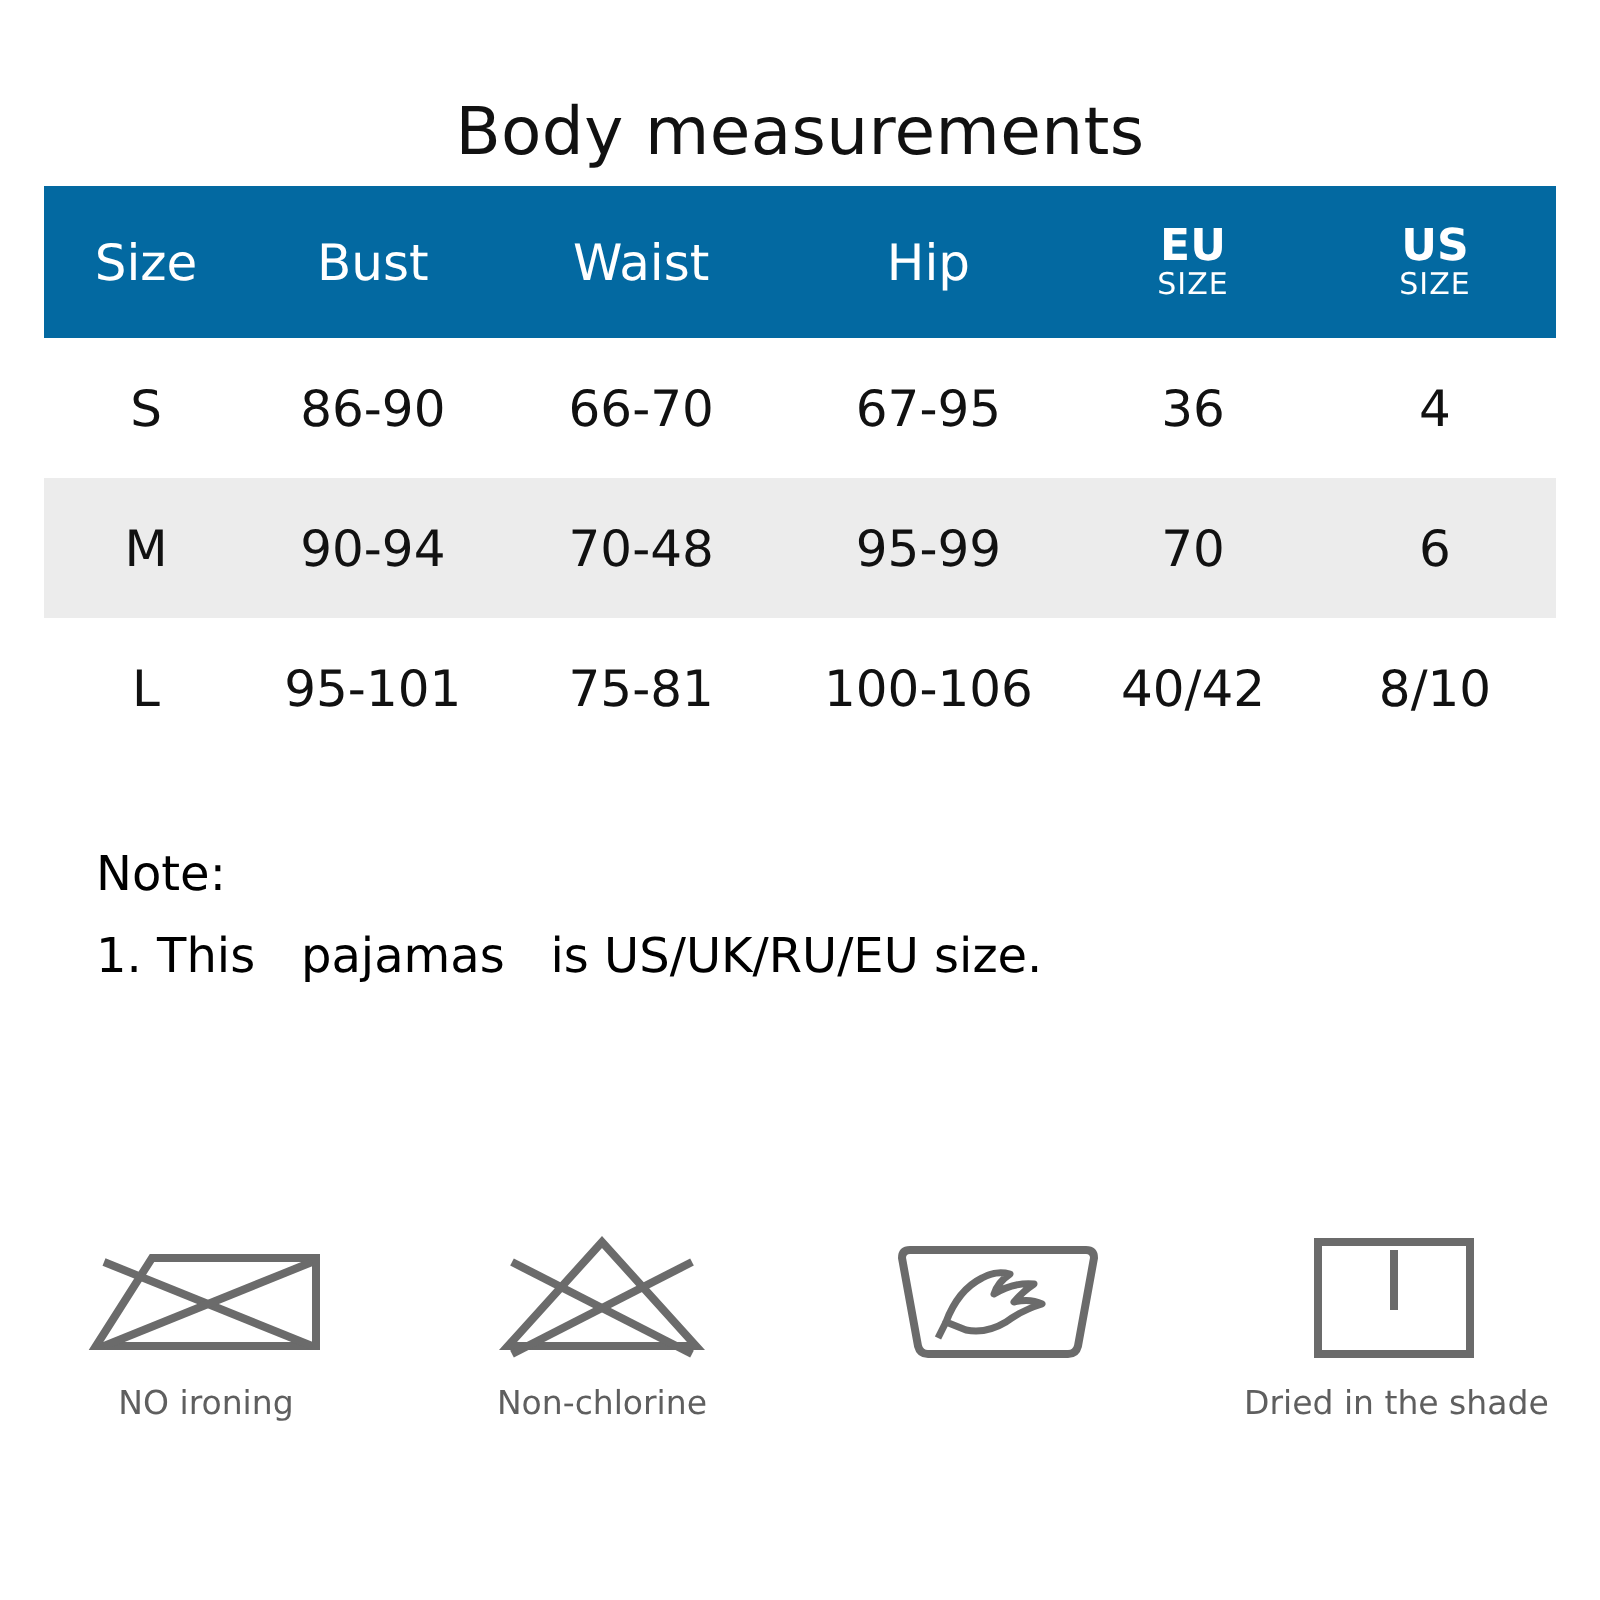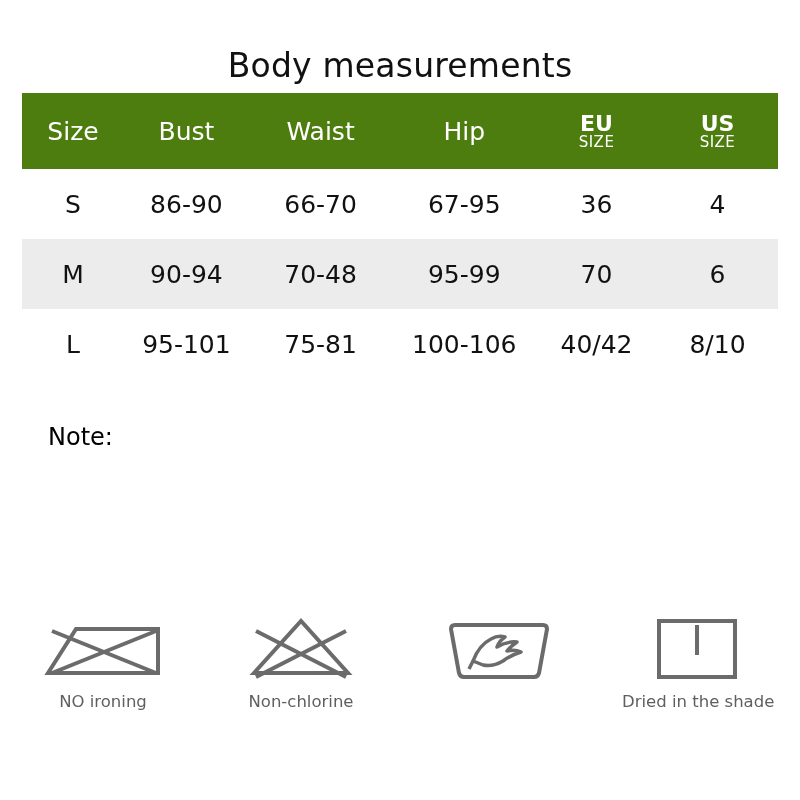--- a/index.html
+++ b/index.html
@@ -50,21 +50,21 @@
     width: 100%;
     table-layout: fixed;
   }
   table.size-table th,
   table.size-table td {
     text-align: center;
     font-weight: 400;
     vertical-align: middle;
   }
   table.size-table thead th {
-    background: #4d7c0f;
+    background: #0369a1;
     color: #ffffff;
     height: 76px;
     font-size: 25px;
     padding: 0;
   }
   table.size-table thead th .eu-us {
     line-height: 1.05;
   }
   table.size-table thead th .eu-us .big {
     display: block;
@@ -196,20 +196,21 @@
           <td>100-106</td>
           <td>40/42</td>
           <td>8/10</td>
         </tr>
       </tbody>
     </table>
   </div>
 
   <div class="notes">
     <div>Note:</div>
+    <div class="note-line-2">1. This   pajamas   is US/UK/RU/EU size.</div>
   </div>
 
   <div class="care-row">
 
     <div class="care-item">
       <div class="care-glyph">
         <svg width="122" height="74" viewBox="0 0 122 74">
           <path d="M6 62 L34 18 L116 18 L116 62 Z" fill="none" stroke="#6b6b6b" stroke-width="4"></path>
           <line x1="10" y1="20" x2="114" y2="62" stroke="#6b6b6b" stroke-width="4"></line>
           <line x1="114" y1="20" x2="10" y2="62" stroke="#6b6b6b" stroke-width="4"></line>

